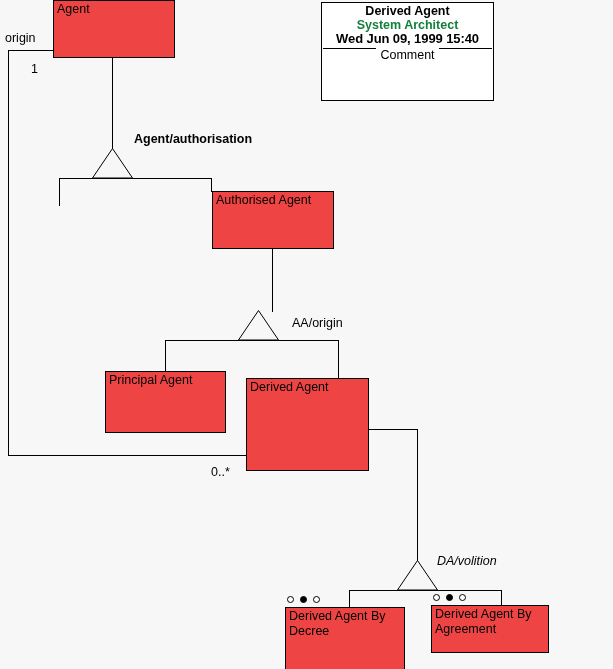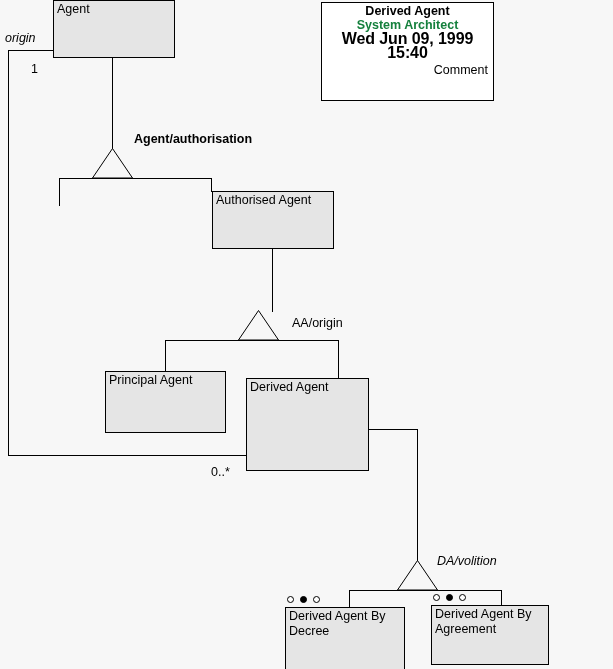--- a/index.html
+++ b/index.html
@@ -14,21 +14,21 @@
   #canvas {
     position: relative;
     width: 613px;
     height: 669px;
     background: #f7f7f7;
     overflow: hidden;
   }
   
   .cls {
     position: absolute;
-    background: #e5e5e5;
+    background: #ef4444;
     border: 1px solid #000000;
     box-sizing: border-box;
     z-index: 5;
   }
   .cls .cls-name {
     position: absolute;
     left: 3px;
     top: 1px;
     right: 2px;
     font-size: 12.5px;
@@ -52,32 +52,31 @@
     margin-top: 2px;
     color: #000;
   }
   #note .note-sub {
     font-size: 12.5px;
     font-weight: bold;
     line-height: 13.5px;
     color: #15803d;
   }
   #note .note-date {
-    font-size: 16px;
+    font-size: 13px;
     font-weight: bold;
     line-height: 14px;
     color: #000;
     letter-spacing: -0.1px;
   }
   #note .note-divider {
     display: flex;
-    align-items: flex-end;
+    align-items: flex-start;
     margin: 2px 0 0 0;
     padding: 0 1px;
-    flex-direction: column;
   }
   #note .note-divider .rule {
     flex: 1 1 auto;
     height: 1px;
     background: #000;
   }
   #note .note-divider .dlabel {
     font-size: 12.5px;
     line-height: 14px;
     padding: 0 4px;
@@ -104,21 +103,21 @@
   }
   
   .lbl {
     position: absolute;
     font-size: 12.5px;
     line-height: 14px;
     color: #000000;
     white-space: nowrap;
     z-index: 4;
   }
-  .lbl.italic { font-style: italic; }
+  .lbl.italic { }
   
   .dots {
     position: absolute;
     display: flex;
     gap: 6px;
     align-items: center;
     z-index: 4;
   }
   .dot {
     width: 7px;
@@ -200,21 +199,21 @@
   </div>
 
   <div class="cls" style="left:246px; top:378px; width:123px; height:93px;">
     <span class="cls-name">Derived Agent</span>
   </div>
 
   <div class="cls" style="left:285px; top:607px; width:120px; height:64px;">
     <span class="cls-name">Derived Agent By Decree</span>
   </div>
 
-  <div class="cls" style="left:431px; top:605px; width:118px; height:60px;">
+  <div class="cls" style="left:431px; top:605px; width:118px; height:48px;">
     <span class="cls-name">Derived Agent By Agreement</span>
   </div>
 
   <div class="dots" style="left:287px; top:596px;">
     <span class="dot"></span>
     <span class="dot filled"></span>
     <span class="dot"></span>
   </div>
 
   <div class="dots" style="left:433px; top:594px;">

